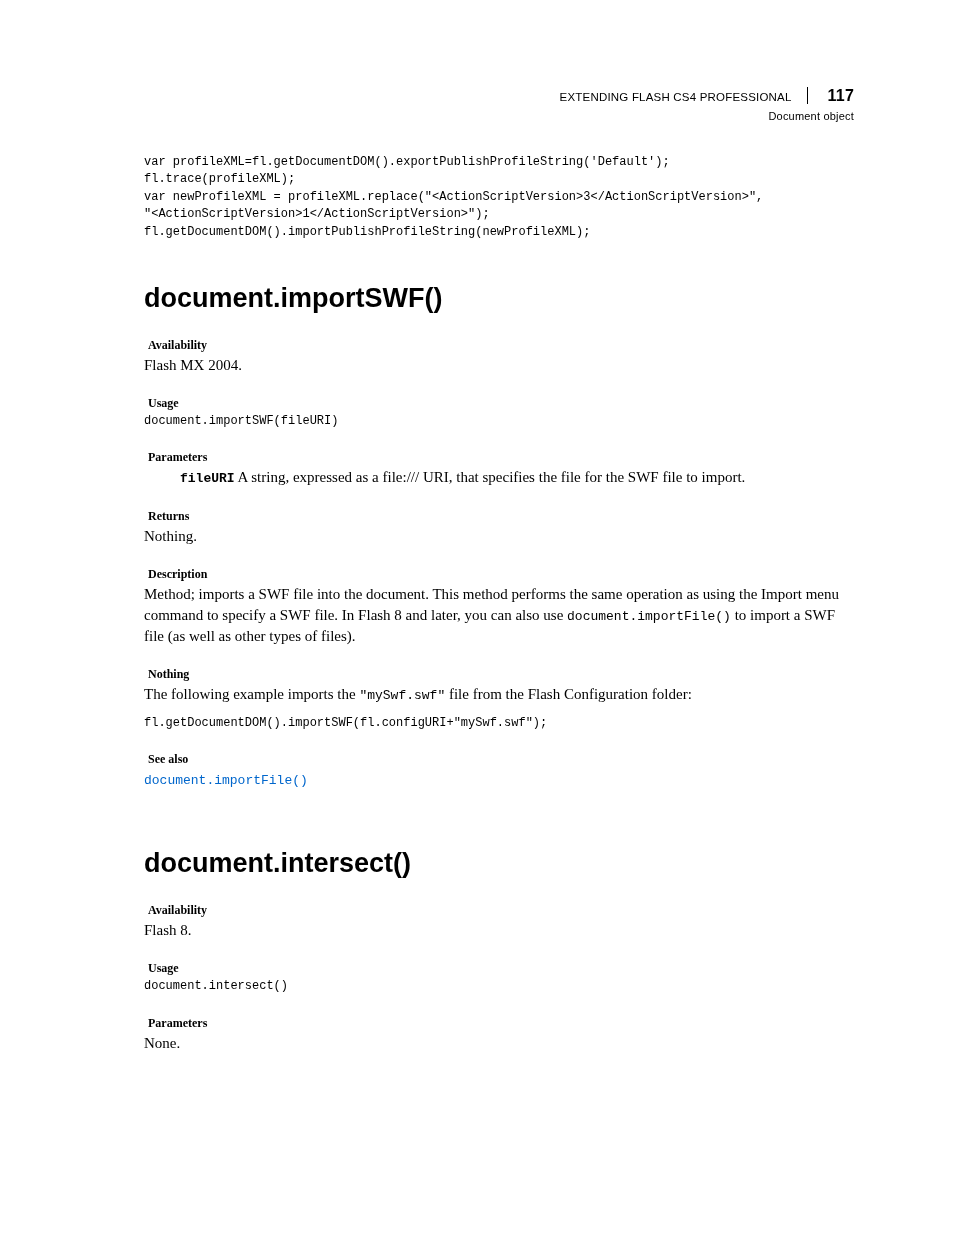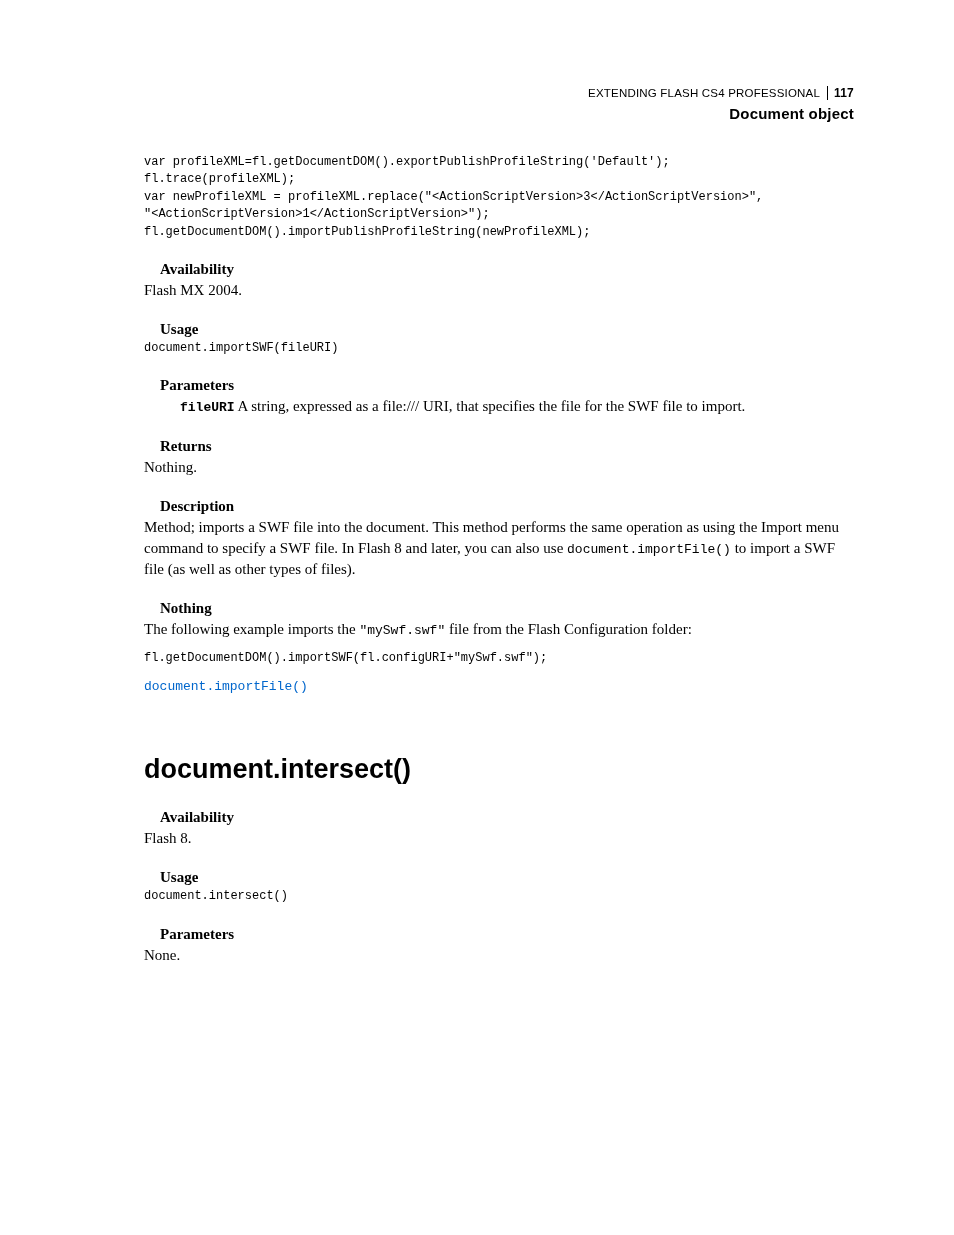--- a/index.html
+++ b/index.html
@@ -24,28 +24,28 @@
     font-family: "Myriad Pro", "Helvetica Neue", Arial, sans-serif;
     font-size: 11.5px;
     line-height: 1.3;
     letter-spacing: 0.2px;
   }
   .header-line1 {
     display: inline;
   }
   .page-number {
     font-weight: 700;
-    font-size: 12px;
+    font-size: 16px;
     border-left: 1px solid #000;
-    padding-left: 6px;
-    margin-left: 4px;
+    padding-left: 20px;
+    margin-left: 12px;
   }
   .header-line2 {
-    font-weight: 700;
-    font-size: 15px;
+    font-weight: 400;
+    font-size: 11px;
     margin-top: 2px;
   }
   .content {
     margin-top: 68px;
   }
   pre.code {
     font-family: "Courier New", Courier, monospace;
     font-size: 12px;
     line-height: 1.45;
     white-space: pre;
@@ -57,22 +57,22 @@
     font-size: 27px;
     margin: 42px 0 24px 0;
     letter-spacing: 0px;
   }
   h2.method-title.secondary {
     margin-top: 58px;
   }
   h4.section-heading {
     font-family: "Minion Pro", "Times New Roman", Georgia, serif;
     font-weight: 700;
-    font-size: 15px;
-    margin: 20px 0 2px 16px;
+    font-size: 12px;
+    margin: 20px 0 2px 4px;
   }
   p.body-text {
     font-size: 15px;
     line-height: 1.4;
     margin: 0 0 4px 0;
   }
   span.inline-code {
     font-family: "Courier New", Courier, monospace;
     font-size: 13px;
   }
@@ -103,20 +103,21 @@
   </div>
 
   <div class="content">
 
     <pre class="code">var profileXML=fl.getDocumentDOM().exportPublishProfileString('Default'); 
 fl.trace(profileXML); 
 var newProfileXML = profileXML.replace("&lt;ActionScriptVersion&gt;3&lt;/ActionScriptVersion&gt;", 
 "&lt;ActionScriptVersion&gt;1&lt;/ActionScriptVersion&gt;"); 
 fl.getDocumentDOM().importPublishProfileString(newProfileXML);</pre>
 
+    <h2 class="method-title">document.importSWF()</h2>
 
     <h4 class="section-heading">Availability</h4>
     <p class="body-text">Flash MX 2004.</p>
 
     <h4 class="section-heading">Usage</h4>
     <pre class="code">document.importSWF(fileURI)</pre>
 
     <h4 class="section-heading">Parameters</h4>
     <p class="body-text">
       <span class="inline-code-bold">fileURI</span><span>  A string, expressed as a file:/// URI, that specifies the file for the SWF file to import.</span>
@@ -129,20 +130,21 @@
     <p class="body-text">
       <span>Method; imports a SWF file into the document. This method performs the same operation as using the Import menu command to specify a SWF file. In Flash 8 and later, you can also use </span><span class="inline-code">document.importFile()</span><span> to import a SWF file (as well as other types of files).</span>
     </p>
 
     <h4 class="section-heading">Nothing</h4>
     <p class="body-text">
       <span>The following example imports the </span><span class="inline-code">"mySwf.swf"</span><span> file from the Flash Configuration folder:</span>
     </p>
     <pre class="code" style="margin-top:10px;">fl.getDocumentDOM().importSWF(fl.configURI+"mySwf.swf");</pre>
 
+    <h4 class="section-heading">See also</h4>
     <p class="body-text">
       <a class="link-code" href="#">document.importFile()</a>
     </p>
 
     <h2 class="method-title secondary">document.intersect()</h2>
 
     <h4 class="section-heading">Availability</h4>
     <p class="body-text">Flash 8.</p>
 
     <h4 class="section-heading">Usage</h4>

